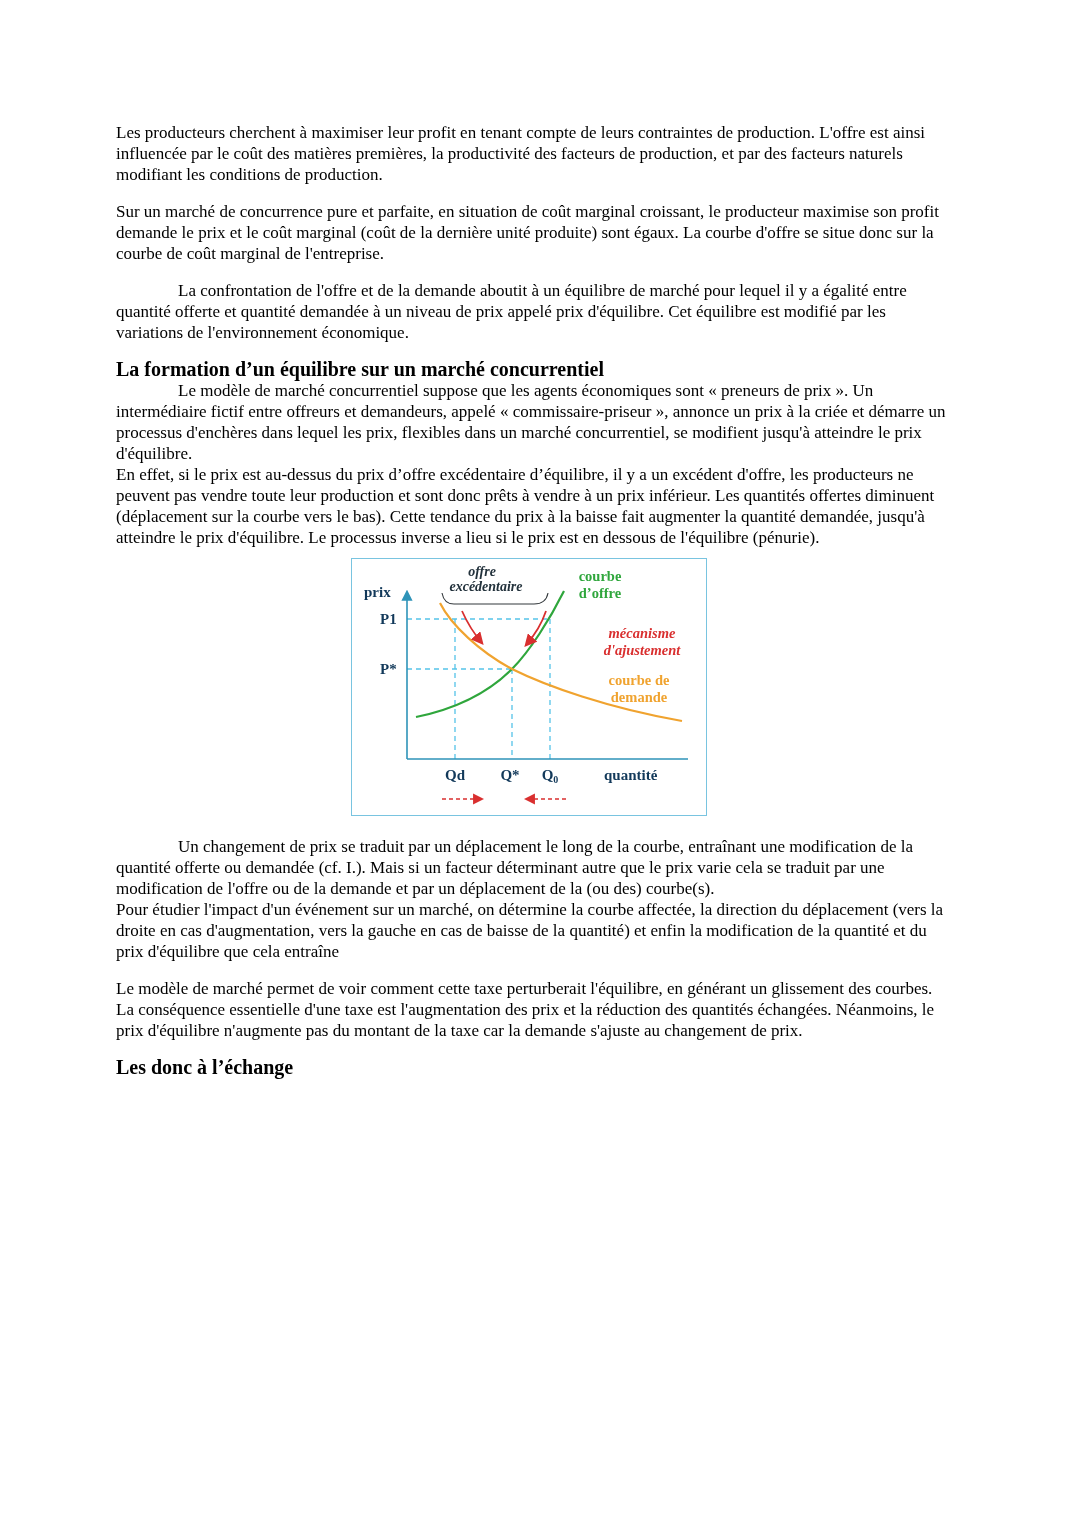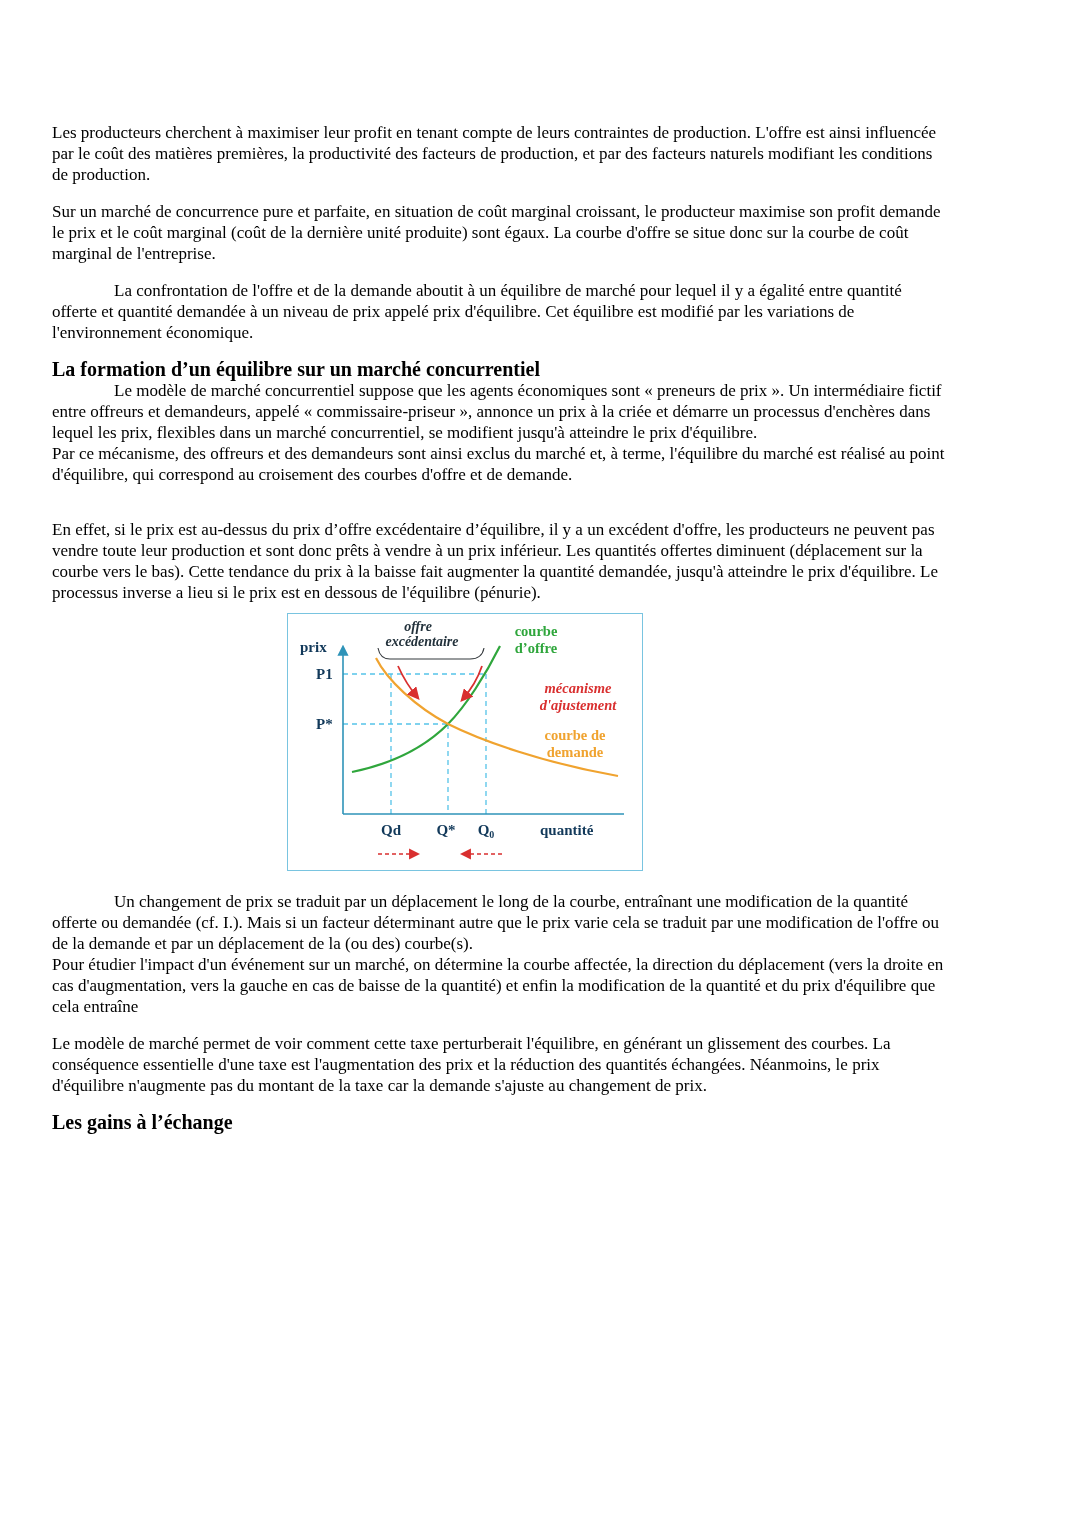--- a/index.html
+++ b/index.html
@@ -2,21 +2,21 @@
 <html><head>
 <meta charset="utf-8">
 <style>
   * { margin: 0; padding: 0; box-sizing: border-box; }
   html, body { background: #ffffff; }
   body {
     width: 1080px; height: 1527px; overflow: hidden;
     font-family: "Liberation Serif", serif;
     color: #000000;
   }
-  .page { padding: 122px 133px 0 52px; }
+  .page { padding: 122px 133px 0 116px; }
   .para {
     font-size: 17px; line-height: 21px;
     margin: 0 0 16px 0; text-align: left;
   }
   .para.tight { margin-bottom: 0; }
   .para.gap-lg { margin-bottom: 34px; }
   .para.gap-sm { margin-bottom: 10px; }
   .indent { text-indent: 62px; }
   .heading {
     font-size: 20px; line-height: 21px; font-weight: bold;
@@ -52,21 +52,20 @@
 
   <p class="para">Les producteurs cherchent à maximiser leur profit en tenant compte de leurs contraintes de production. L'offre est ainsi influencée par le coût des matières premières, la productivité des facteurs de production, et par des facteurs naturels modifiant les conditions de production.</p>
 
   <p class="para">Sur un marché de concurrence pure et parfaite, en situation de coût marginal croissant, le producteur maximise son profit demande le prix et le coût marginal (coût de la dernière unité produite) sont égaux. La courbe d'offre se situe donc sur la courbe de coût marginal de l'entreprise.</p>
 
   <p class="para indent">La confrontation de l'offre et de la demande aboutit à un équilibre de marché pour lequel il y a égalité entre quantité offerte et quantité demandée à un niveau de prix appelé prix d'équilibre. Cet équilibre est modifié par les variations de l'environnement économique.</p>
 
   <h2 class="heading">La formation d’un équilibre sur un marché concurrentiel</h2>
 
   <p class="para tight indent">Le modèle de marché concurrentiel suppose que les agents économiques sont « preneurs de prix ». Un intermédiaire fictif entre offreurs et demandeurs, appelé « commissaire-priseur », annonce un prix à la criée et démarre un processus d'enchères dans lequel les prix, flexibles dans un marché concurrentiel, se modifient jusqu'à atteindre le prix d'équilibre.</p>
-  <p class="para gap-lg">Par ce mécanisme, des offreurs et des demandeurs sont ainsi exclus du marché et, à terme, l'équilibre du marché est réalisé au point d'équilibre, qui correspond au croisement des courbes d'offre et de demande.</p>
 
   <p class="para tight">En effet, si le prix est au-dessus du prix d’offre excédentaire d’équilibre, il y a un excédent d'offre, les producteurs ne peuvent pas vendre toute leur production et sont donc prêts à vendre à un prix inférieur. Les quantités offertes diminuent (déplacement sur la courbe vers le bas). Cette tendance du prix à la baisse fait augmenter la quantité demandée, jusqu'à atteindre le prix d'équilibre. Le processus inverse a lieu si le prix est en dessous de l'équilibre (pénurie).</p>
 
   <figure class="figure-box">
     <svg width="354" height="256" viewBox="0 0 354 256" xmlns="http://www.w3.org/2000/svg">
       <defs>
         <marker id="arrow-red" viewBox="0 0 10 10" refX="8" refY="5" markerWidth="7" markerHeight="7" orient="auto">
           <path d="M0,0 L10,5 L0,10 z" fill="#d92f2f"></path>
         </marker>
         <marker id="arrow-axis" viewBox="0 0 10 10" refX="7" refY="5" markerWidth="7" markerHeight="7" orient="auto">
@@ -111,15 +110,15 @@
       <text class="lbl" x="252" y="221">quantité</text>
     </svg>
   </figure>
 
   <p class="para tight indent">Un changement de prix se traduit par un déplacement le long de la courbe, entraînant une modification de la quantité offerte ou demandée (cf. I.). Mais si un facteur déterminant autre que le prix varie cela se traduit par une modification de l'offre ou de la demande et par un déplacement de la (ou des) courbe(s).</p>
   <p class="para">Pour étudier l'impact d'un événement sur un marché, on détermine la courbe affectée, la direction du déplacement (vers la droite en cas d'augmentation, vers la gauche en cas de baisse de la quantité) et enfin la modification de la quantité et du prix d'équilibre que cela entraîne</p>
 
 
   <p class="para">Le modèle de marché permet de voir comment cette taxe perturberait l'équilibre, en générant un glissement des courbes. La conséquence essentielle d'une taxe est l'augmentation des prix et la réduction des quantités échangées. Néanmoins, le prix d'équilibre n'augmente pas du montant de la taxe car la demande s'ajuste au changement de prix.</p>
 
-  <h2 class="heading">Les gains à l’échange</h2>
+  <h2 class="heading">Les donc à l’échange</h2>
 
 </div>
 
 </body></html>

